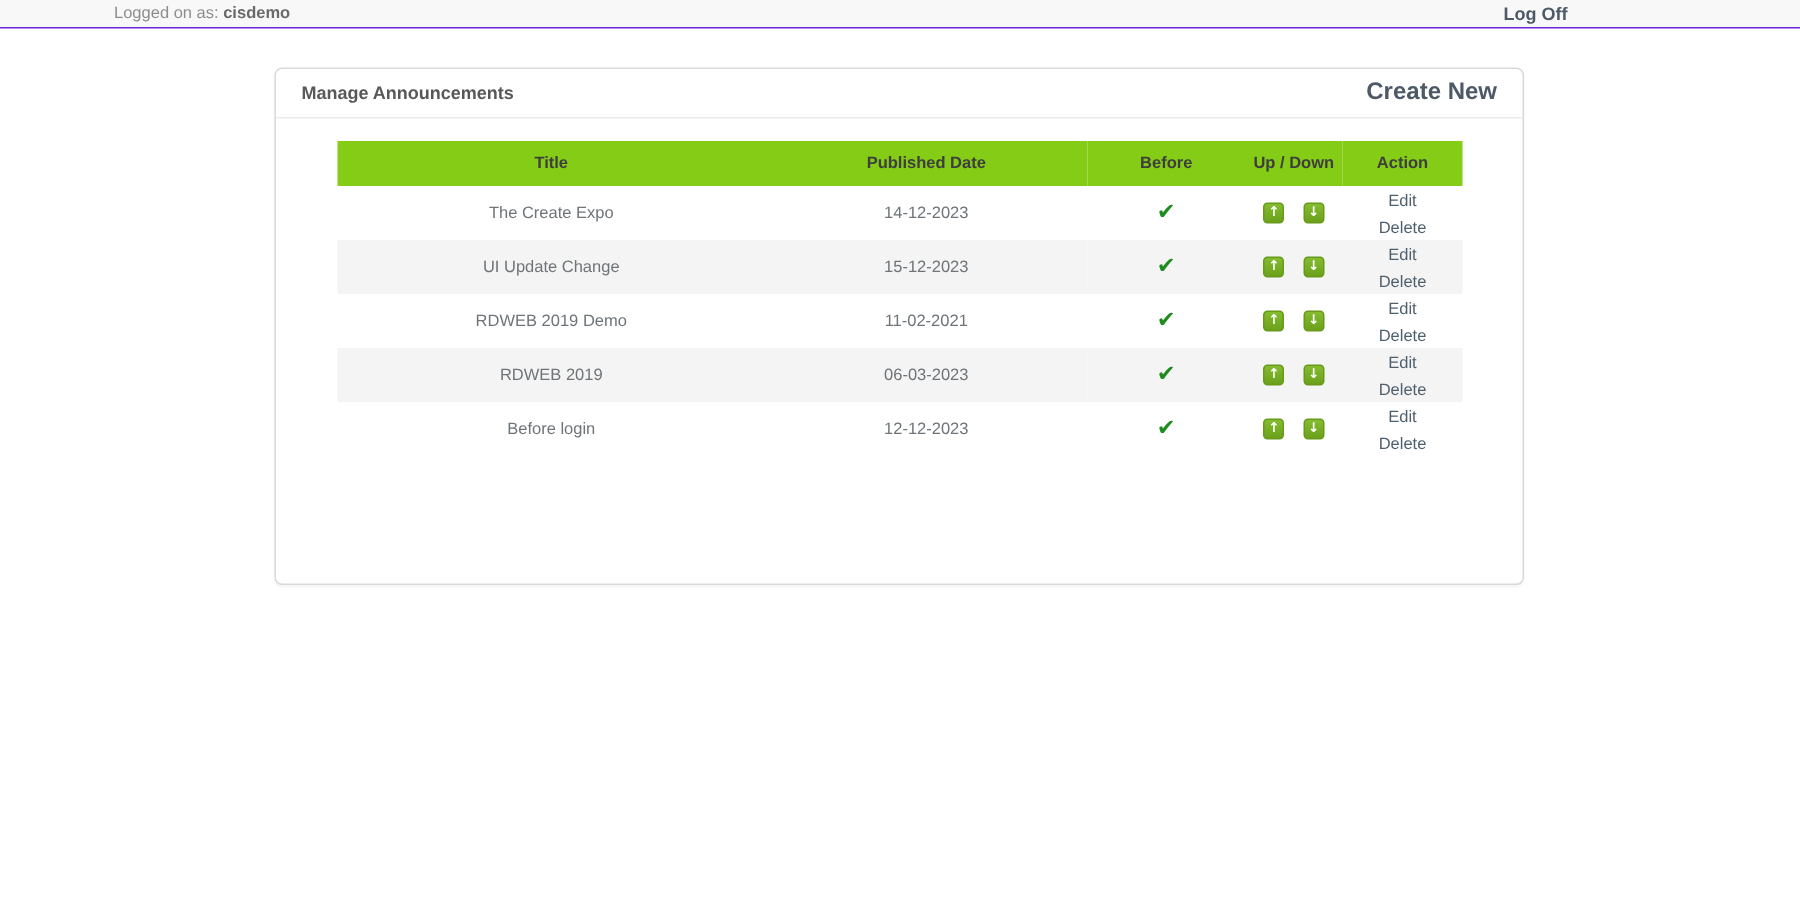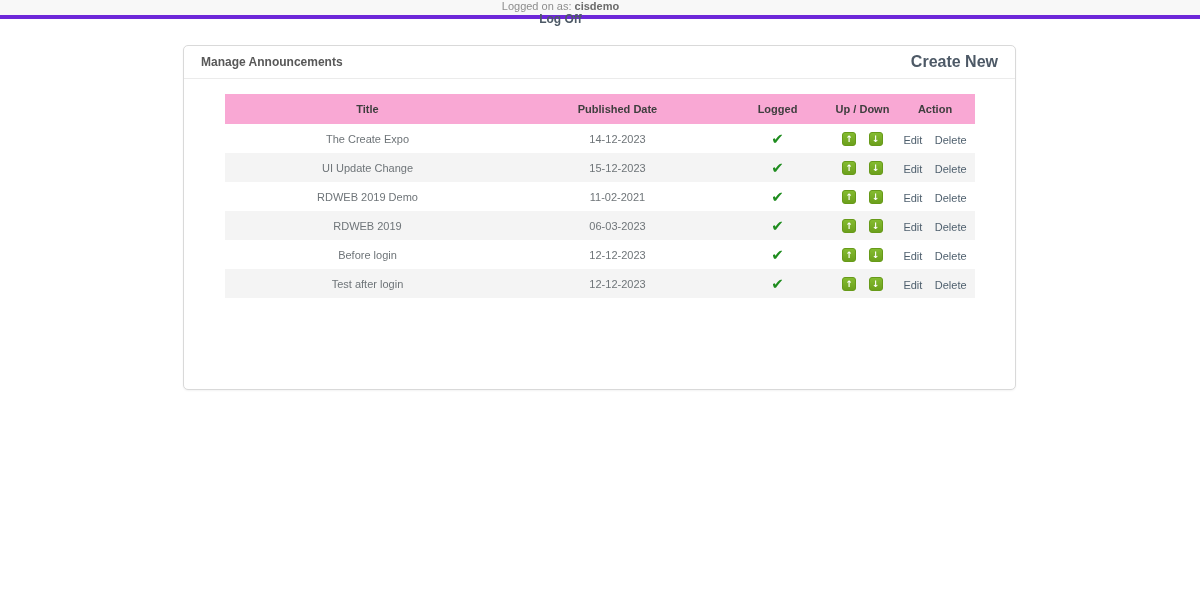--- a/index.html
+++ b/index.html
@@ -6,26 +6,25 @@
   html, body {
     width: 1200px; height: 600px;
     background: #ffffff;
     font-family: "Liberation Sans", "DejaVu Sans", sans-serif;
     overflow: hidden;
   }
   
   .topbar {
     height: 19px;
     background: #f8f8f8;
-    border-bottom: 4px solid #6d28d9;
+    border-bottom: 1px solid #6d28d9;
     display: flex;
     align-items: center;
     justify-content: space-between;
     padding: 0 155px 0 76px;
-    flex-direction: column;
   }
   .logged-on {
     font-size: 11px;
     color: #8d8d8d;
   }
   .logged-on b { color: #6a6a6a; }
   .logoff {
     font-size: 12px;
     font-weight: bold;
     color: #4d5966;
@@ -69,21 +68,21 @@
   table {
     width: 100%;
     border-collapse: collapse;
     table-layout: fixed;
   }
   col.c-title { width: 285px; }
   col.c-date  { width: 215px; }
   col.c-active{ width: 105px; }
   col.c-updown{ width: 65px; }
   col.c-action{ width: 80px; }
-  thead tr { background: #f9a8d4; height: 30px; }
+  thead tr { background: #84cc16; height: 30px; }
   th {
     font-size: 11px;
     font-weight: bold;
     color: #3e3e3e;
     text-align: center;
   }
   tbody tr { height: 29px; }
   tbody tr:nth-child(even) { background: #f4f4f4; }
   td { text-align: center; vertical-align: middle; }
   td.cell-title, td.cell-date {
@@ -111,21 +110,21 @@
     font-weight: bold;
     line-height: 12px;
     text-align: center;
     cursor: pointer;
     vertical-align: middle;
   }
   .action-link {
     font-size: 11px;
     color: #4e5f6d;
     text-decoration: none;
-    margin: 0 4px;
+    margin: 0 16px;
     cursor: pointer;
   }
 </style>
 </head>
 <body>
 
 <div class="topbar">
   <div class="logged-on">
     <span>Logged on as:</span>
     <b>cisdemo</b>
@@ -145,21 +144,21 @@
         <col class="c-title">
           <col class="c-date">
           <col class="c-active">
           <col class="c-updown">
           <col class="c-action">
       </colgroup>
       <thead>
         <tr>
           <th>Title</th>
           <th>Published Date</th>
-          <th>Logged</th>
+          <th>Before</th>
           <th>Up / Down</th>
           <th>Action</th>
         </tr>
       </thead>
       <tbody>
           <tr>
     <td class="cell-title">The Create Expo</td>
     <td class="cell-date">14-12-2023</td>
     <td>
       <span class="check">✔</span>
@@ -226,31 +225,16 @@
     </td>
     <td>
       <span class="move-btn">↑</span>
       <span class="move-btn">↓</span>
     </td>
     <td>
       <a class="action-link">Edit</a>
       <a class="action-link">Delete</a>
     </td>
   </tr>
-          <tr>
-    <td class="cell-title">Test after login</td>
-    <td class="cell-date">12-12-2023</td>
-    <td>
-      <span class="check">✔</span>
-    </td>
-    <td>
-      <span class="move-btn">↑</span>
-      <span class="move-btn">↓</span>
-    </td>
-    <td>
-      <a class="action-link">Edit</a>
-      <a class="action-link">Delete</a>
-    </td>
-  </tr>
         </tbody>
     </table>
   </div>
 </div>
 
 </body></html>

